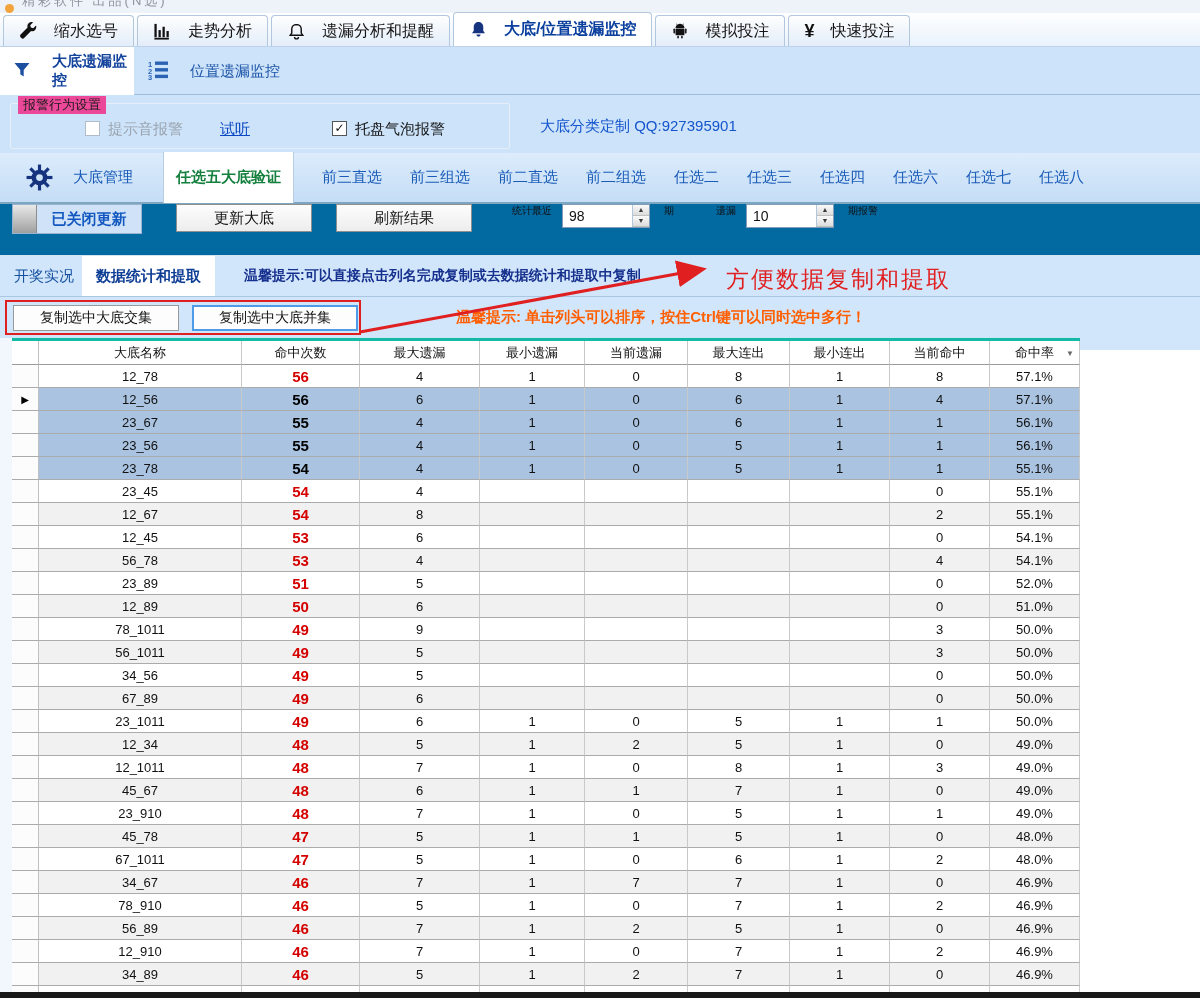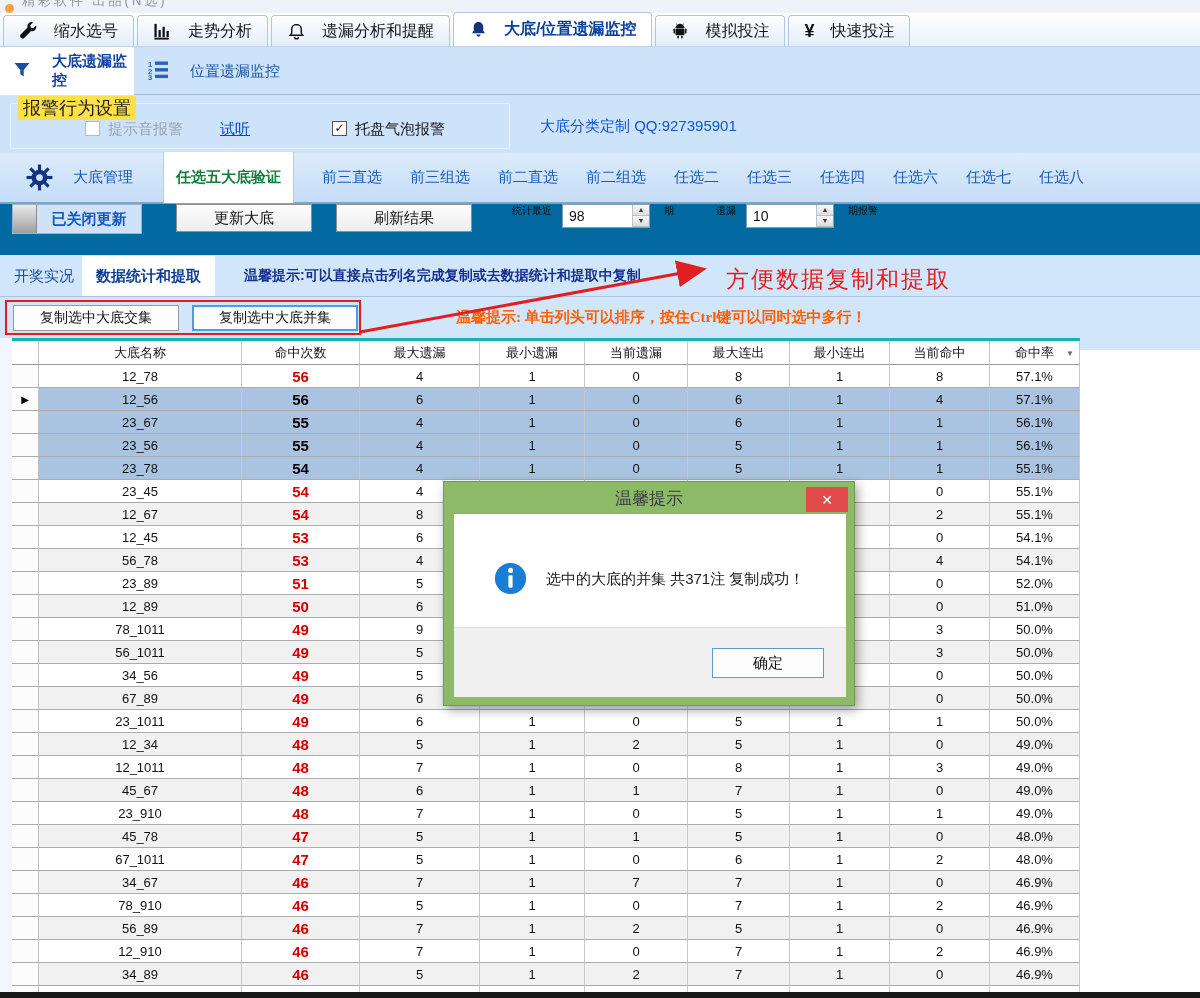--- a/index.html
+++ b/index.html
@@ -77,21 +77,21 @@
   #tab-live { position:absolute; left:8px; top:0; height:40px; display:flex; align-items:center; padding:0 6px; font-size:15px; color:#14509e; }
   #tab-stats { position:absolute; left:82px; top:0; height:40px; background:#fff; display:flex; align-items:center; padding:0 14px; font-size:15px; font-weight:bold; color:#0f3e95; }
   #hint-blue { position:absolute; left:244px; top:11px; font-size:14px; font-weight:bold; color:#16308e; }
 
   
   #copybar { position:absolute; top:296px; left:0; width:1200px; height:54px; background:#d2e6fb; border-top:1px solid #a9c6e2; }
   .copybtn { position:absolute; top:8px; height:26px; width:166px; background:#fdfdfd; border:1px solid #9a9a9a; font-size:14px; color:#111;
     display:flex; align-items:center; justify-content:center; cursor:pointer; }
   #copy-intersect { left:13px; }
   #copy-union { left:192px; border:2px solid #4e9ce8; }
-  #hint-orange { position:absolute; left:456px; top:11px; font-size:15px; font-weight:bold; color:#ff5f00;font-family:Liberation Serif, serif; }
+  #hint-orange { position:absolute; left:456px; top:11px; font-size:15px; font-weight:bold; color:#ff5f00; }
 
   
   #redrect { position:absolute; left:5px; top:300px; width:356px; height:35px; border:2px solid #e02020; z-index:20; pointer-events:none; }
   #arrow-svg { position:absolute; left:350px; top:256px; width:380px; height:86px; z-index:20; pointer-events:none; }
   #redtext { position:absolute; left:726px; top:264px; font-size:23px; color:#e02020; z-index:20; letter-spacing:2px; }
 
   
   #leftstrip { position:absolute; left:0; top:338px; width:12px; height:654px; background:#f2f7fd; }
   #tablewrap { position:absolute; left:12px; top:338px; width:1068px; height:760px; overflow:hidden; background:#fff; border-top:3px solid #14b8a6; }
   .trow { display:grid; grid-template-columns:27px 203px 118px 120px 105px 103px 102px 100px 100px 90px; height:23px; }
@@ -214,21 +214,21 @@
               <text x="0" y="20" font-size="7.5" font-weight="bold" font-family="Liberation Sans">3</text>
               <rect x="7" y="14.7" width="13" height="3.4"></rect>
             </g>
           </svg></span>
         <span>位置遗漏监控</span>
       </div>
     </div>
 
   <div id="alarm">
     <div class="groupbox"></div>
-    <span class="grouplabel" id="grouplabel" style="position:absolute;left:18px;top:1px;background:#fde047;padding:0 5px;font-size:18px;color:#1b1b1b;">报警行为设置</span>
+    <span class="grouplabel" id="grouplabel" style="position:absolute;left:18px;top:1px;background:#ec4899;padding:0 5px;font-size:13px;color:#1b1b1b;">报警行为设置</span>
     <span class="cb" id="cb-sound"></span>
     <span id="lbl-sound">提示音报警</span>
     <span id="link-listen">试听</span>
     <span class="cb checked" id="cb-tray">✓</span>
     <span id="lbl-tray">托盘气泡报警</span>
     <span id="qq-text">大底分类定制 QQ:927395901</span>
   </div>
 
   <div id="vtabs">
       <span class="gearwrap">
@@ -659,31 +659,14 @@
         <div class="tc">1</div>
         <div class="tc">0</div>
         <div class="tc">5</div>
         <div class="tc">1</div>
         <div class="tc">0</div>
         <div class="tc">45.9%</div>
       </div>
     </div>
   <div id="bottombar"></div>
 
-  <div id="dialog">
-    <div id="dlg-title">温馨提示</div>
-    <div id="dlg-close">✕</div>
-    <div id="dlg-body">
-      <span id="dlg-icon">
-        <svg viewBox="0 0 36 36" width="33" height="33">
-            <circle cx="18" cy="18" r="17" fill="#1a7fd4"></circle>
-            <rect x="15.7" y="14.5" width="4.6" height="13.5" rx="1.2" fill="#fff"></rect>
-            <circle cx="18" cy="9.2" r="2.8" fill="#fff"></circle>
-          </svg>
-      </span>
-      <span id="dlg-msg">选中的大底的并集 共371注 复制成功！</span>
-      <div id="dlg-foot">
-        <button id="dlg-ok">确定</button>
-      </div>
-    </div>
-  </div>
 
 </div>
 
 </body></html>

